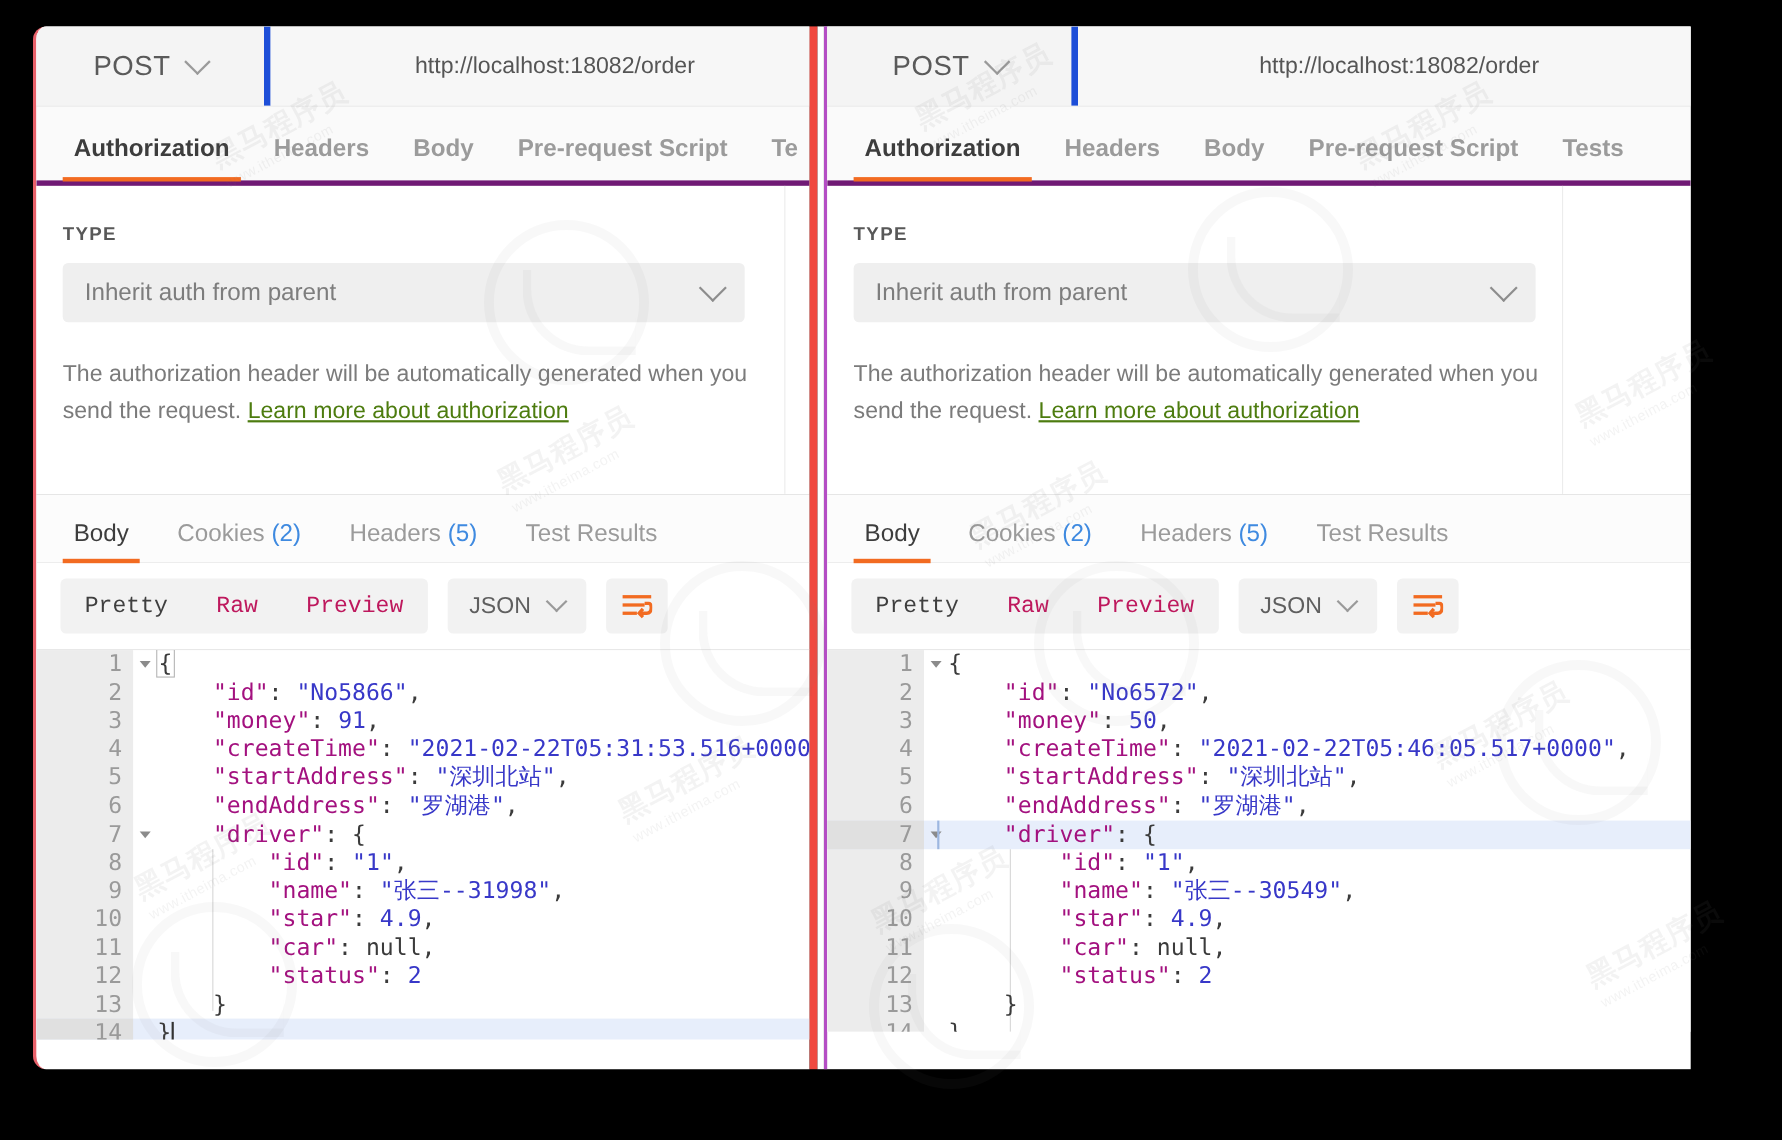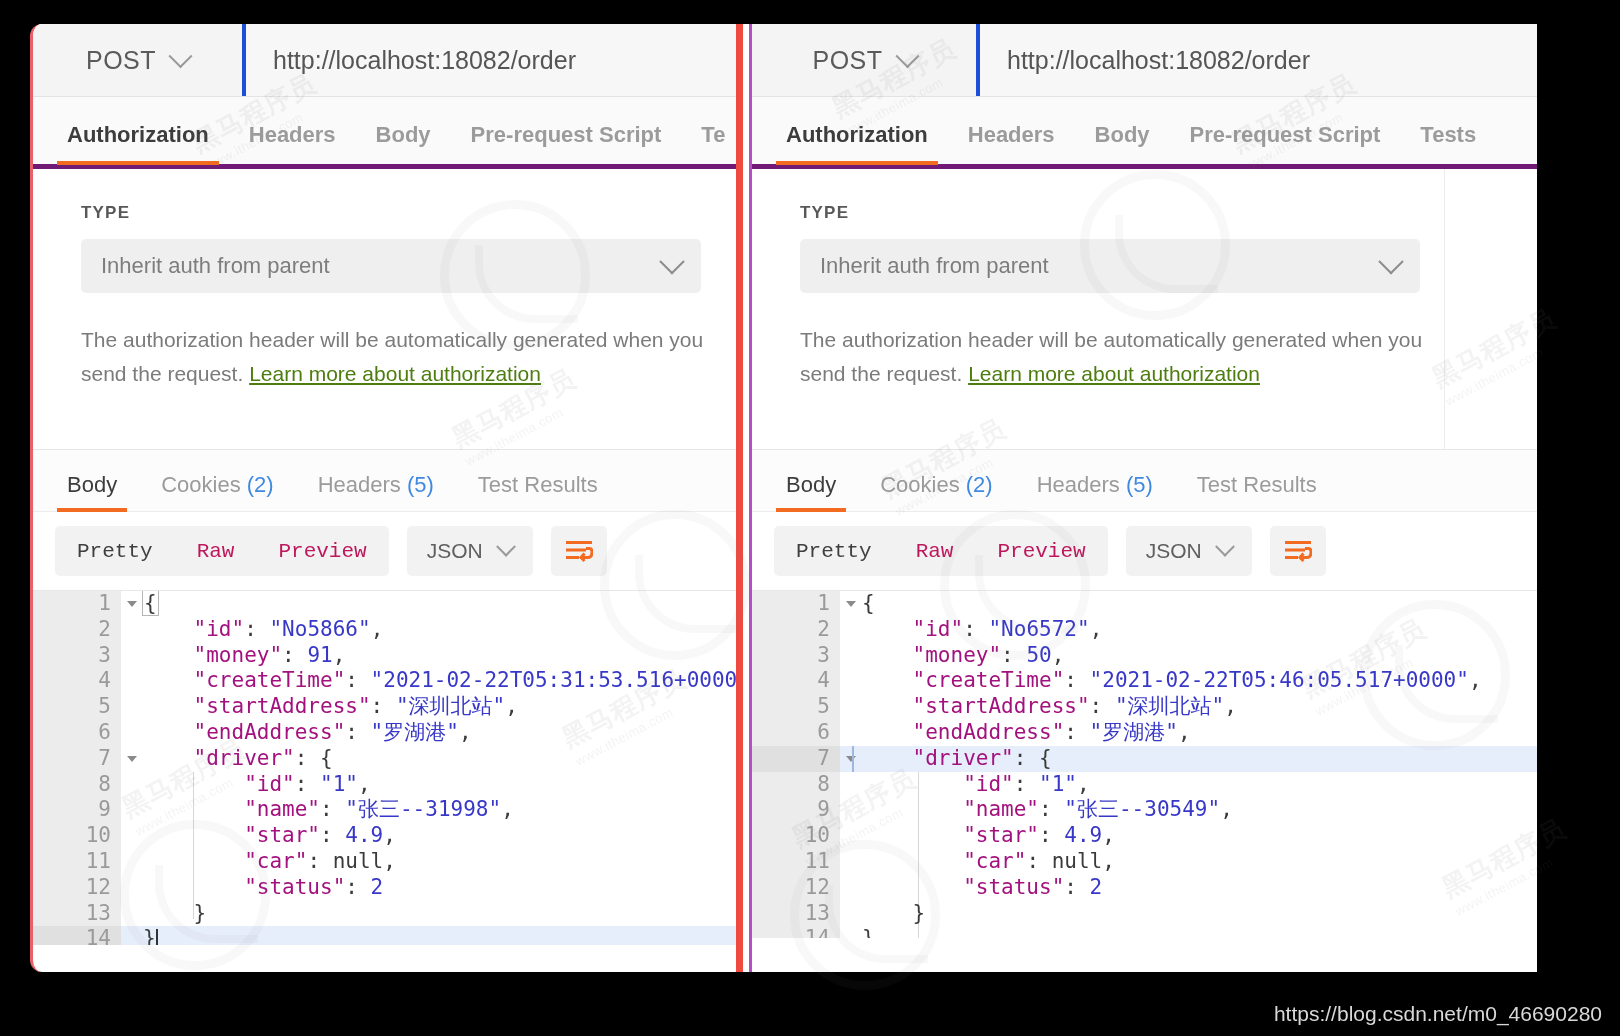--- a/index.html
+++ b/index.html
@@ -82,40 +82,41 @@
   .urlbar {
     display: flex;
     height: 73px;
     background: #f4f4f4;
     border-bottom: 1px solid #e3e3e3;
   }
   .method {
     width: 213px;
     display: flex; align-items: center; justify-content: center;
     gap: 16px;
-    border-right: 4px solid #1d4ed8;
+    border-right: 6px solid #1d4ed8;
     background: #f4f4f4;
     color: #5a5a5a;
     font-size: 25px;
     letter-spacing: 0.5px;
   }
   .panel-right .method { width: 228px; }
   .chev {
     width: 17px; height: 17px;
     border-right: 2.5px solid #9a9a9a;
     border-bottom: 2.5px solid #9a9a9a;
     transform: rotate(45deg) translate(-3px,-3px);
   }
   .url {
     flex: 1;
     display: flex; align-items: center;
     padding-left: 27px;
-    font-size: 25px;
+    font-size: 21px;
     color: #555555;
     background: #f7f7f7;
+    justify-content: center;
   }
 
   
   .req-tabs {
     display: flex; align-items: flex-end;
     height: 72px;
     background: #fafafa;
     border-bottom: 5px solid #701a75;
     padding-left: 14px;
     position: relative;
@@ -135,21 +136,20 @@
     left: 10px; right: 10px; bottom: -1px;
     height: 4px; background: #f26b21;
   }
 
   
   .auth-body {
     position: relative;
     height: 280px;
     background: #ffffff;
     padding: 34px 0 0 24px;
-    margin-left: 24px;
   }
   .auth-right-rule {
     position: absolute;
     top: 0; bottom: 0;
     width: 1px;
     background: #ececec;
   }
   .panel-left .auth-right-rule { left: 680px; }
   .panel-right .auth-right-rule { left: 668px; }
 
@@ -620,15 +620,14 @@
 
     <div class="wm-ring" style="left:440px; top:200px;"></div>
     <div class="wm-ring" style="left:120px; top:820px;"></div>
     <div class="wm-ring" style="left:600px; top:510px;"></div>
     <div class="wm-ring" style="left:1080px; top:170px;"></div>
     <div class="wm-ring" style="left:940px; top:510px;"></div>
     <div class="wm-ring" style="left:1360px; top:600px;"></div>
     <div class="wm-ring" style="left:790px; top:840px;"></div>
   </div>
 
-  <div class="footer-url">https://blog.csdn.net/m0_46690280</div>
 
 </div>
 
 </body></html>

